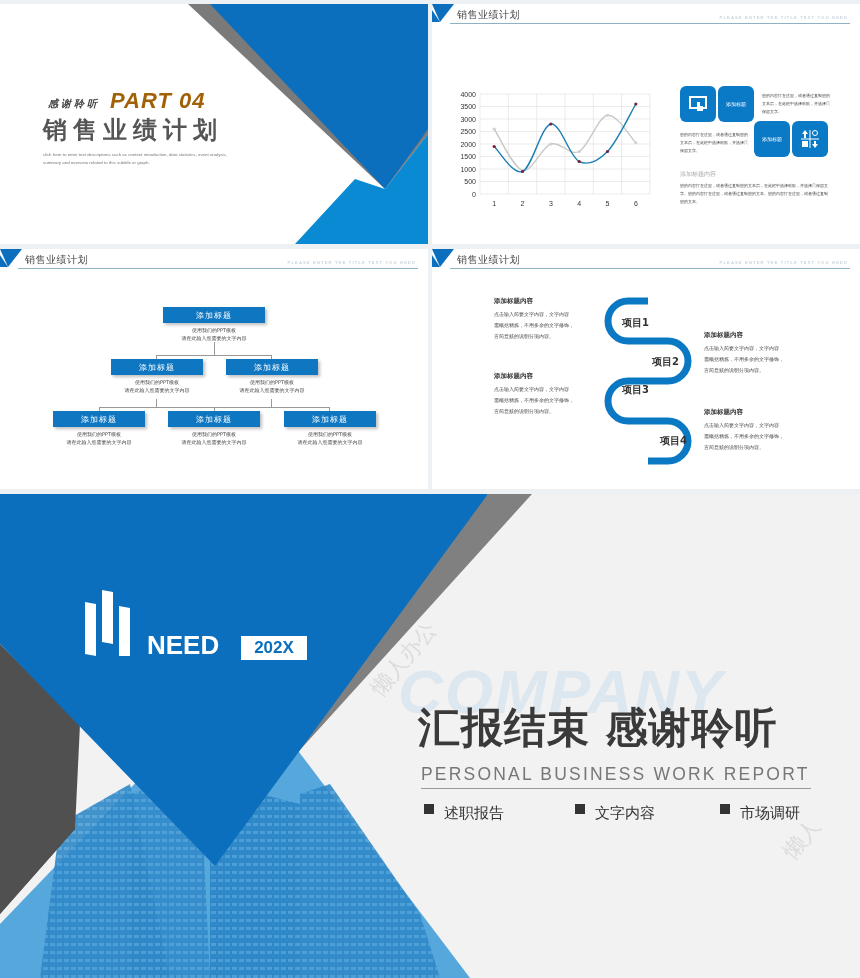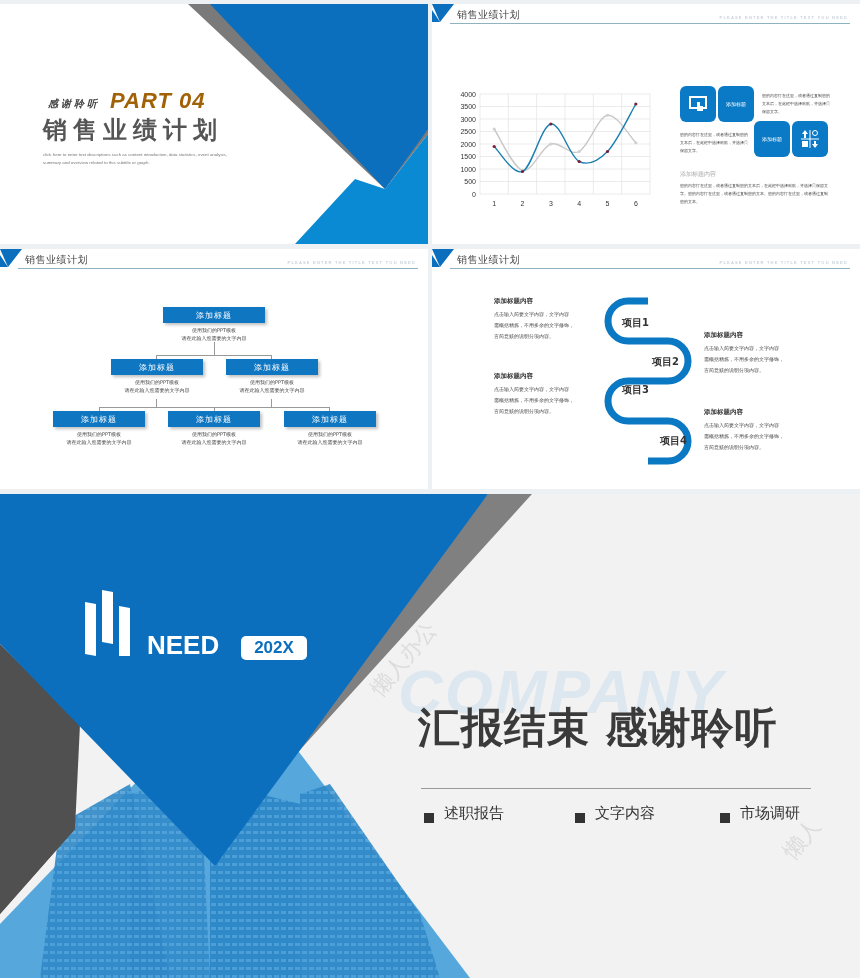--- a/index.html
+++ b/index.html
@@ -30,25 +30,25 @@
 .org-line{position:absolute;background:#999}
 
 .s4-h{position:absolute;font-size:6.5px;font-weight:bold;color:#333}
 .s4-p{position:absolute;font-size:5px;line-height:11px;color:#444;width:100px}
 .s4-item{position:absolute;font-size:10px;font-weight:bold;color:#333}
 
 .s5-biz{position:absolute;left:398px;top:162px;font-size:62px;font-weight:bold;font-style:italic;color:#dde7f0;letter-spacing:2px;font-family:"Liberation Sans",sans-serif}
 .s5-title{position:absolute;left:418px;top:206px;font-size:42px;font-weight:bold;color:#3a3a3a;letter-spacing:1px}
 .s5-eng{position:absolute;left:421px;top:270px;font-size:17.5px;color:#777;letter-spacing:2.2px;font-family:"Liberation Sans",sans-serif}
 .s5-rule{position:absolute;left:421px;top:294px;width:390px;height:1px;background:#999}
-.s5-tag{position:absolute;top:310px;font-size:15px;color:#333;display:flex;align-items:flex-end;gap:10px}
+.s5-tag{position:absolute;top:310px;font-size:15px;color:#333;display:flex;align-items:flex-start;gap:10px}
 .s5-tag .sq{width:10px;height:10px;background:#333;display:inline-block}
 .logo-co{position:absolute;left:147px;top:107px;font-size:26px;font-weight:bold;color:#fff;font-family:"Liberation Sans",sans-serif;letter-spacing:0.5px}
 .logo-logo{position:absolute;left:147px;top:136px;font-size:26px;font-weight:bold;color:#fff;font-family:"Liberation Sans",sans-serif}
-.logo-year{position:absolute;left:241px;top:142px;width:66px;height:24px;background:#fff;border-radius:5px;color:#0b6fbe;font-size:17px;font-weight:bold;display:flex;align-items:center;justify-content:center;font-family:"Liberation Sans",sans-serif}
+.logo-year{position:absolute;left:241px;top:142px;width:66px;height:24px;background:#fff;border-radius:0;color:#0b6fbe;font-size:17px;font-weight:bold;display:flex;align-items:center;justify-content:center;font-family:"Liberation Sans",sans-serif}
 .s5-desc{position:absolute;left:85px;top:179px;width:230px;font-size:9.5px;line-height:12px;color:#e8f2fa;font-family:"Liberation Sans",sans-serif}
 .wm{position:absolute;font-size:22px;color:rgba(180,180,180,.35);transform:rotate(-50deg)}
 </style>
 </head>
 <body>
 
 <div class="slide" id="s1">
   <svg class="abs" style="left:0;top:0" width="428" height="240">
     <polygon points="188,0 428,0 428,130 385,185" fill="#7a7a7a"></polygon>
     <polygon points="210,0 428,0 428,125 385,185" fill="#0b6fbe"></polygon>
@@ -279,20 +279,21 @@
   <svg class="abs" style="left:85px;top:96px" width="50" height="66">
     <polygon points="0,12 11,14 11,66 0,64" fill="#fff"></polygon>
     <polygon points="17,0 28,2 28,54 17,52" fill="#fff"></polygon>
     <polygon points="34,16 45,18 45,70 34,68" fill="#fff"></polygon>
   </svg>
   <div class="logo-logo">NEED</div>
   <div class="logo-year">202X</div>
 
   <div class="s5-biz">COMPANY</div>
   <div class="s5-title">汇报结束 感谢聆听</div>
+  <div class="s5-eng">PERSONAL BUSINESS WORK REPORT</div>
   <div class="s5-rule"></div>
 
   <div class="s5-tag" style="left:424px">
       <span class="sq"></span>
       <span>述职报告</span>
     </div>
   <div class="s5-tag" style="left:575px">
       <span class="sq"></span>
       <span>文字内容</span>
     </div>

